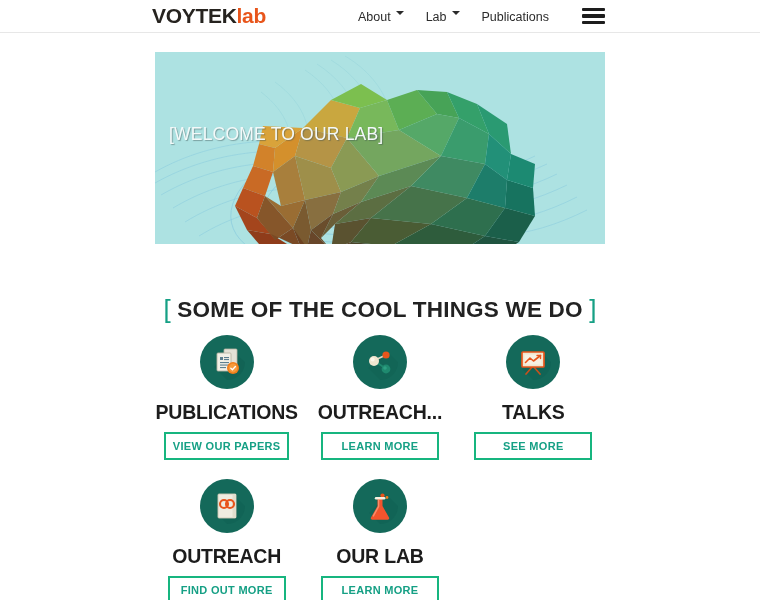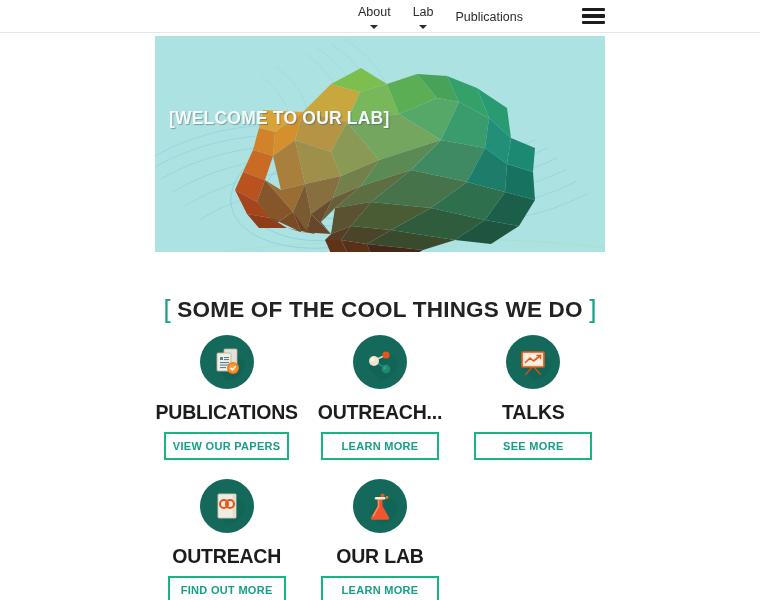--- a/index.html
+++ b/index.html
@@ -41,28 +41,26 @@
     left: 358px;
     top: 0;
     height: 33px;
     display: flex;
     align-items: center;
     gap: 22px;
   }
 
   .nav-item {
     display: flex;
-    align-items: center;
     gap: 5px;
     font-size: 12.5px;
     color: #2b2b2b;
     text-decoration: none;
     white-space: nowrap;
     cursor: pointer;
-    flex-direction: column;
   }
 
   .caret {
     display: inline-block;
     width: 0; height: 0;
     border-left: 4px solid transparent;
     border-right: 4px solid transparent;
     border-top: 4px solid #2b2b2b;
     position: relative;
     top: 1px;
@@ -91,26 +89,25 @@
   
   .hero-wrap {
     position: relative;
     height: 228px;
     background: #ffffff;
   }
 
   .hero {
     position: absolute;
     left: 155px;
-    top: 3px;
+    top: 19px;
     width: 450px;
-    height: 216px;
+    height: 192px;
     background: #ade2e2;
     overflow: hidden;
-    font-weight: bold;
   }
 
   .hero svg.hero-art {
     position: absolute;
     inset: 0;
     width: 450px;
     height: 224px;
     display: block;
   }
 
@@ -203,20 +200,23 @@
     white-space: nowrap;
     cursor: pointer;
     font-family: "Liberation Sans", sans-serif;
   }
 </style>
 </head>
 <body>
 
 <header class="site-header">
 
+  <a class="brand">
+    <span class="brand-main">VOYTEK</span><span class="brand-accent">lab</span>
+  </a>
 
   <nav class="main-nav">
     <a class="nav-item">
       <span>About</span>
       <i class="caret"></i>
     </a>
     <a class="nav-item">
       <span>Lab</span>
       <i class="caret"></i>
     </a>

